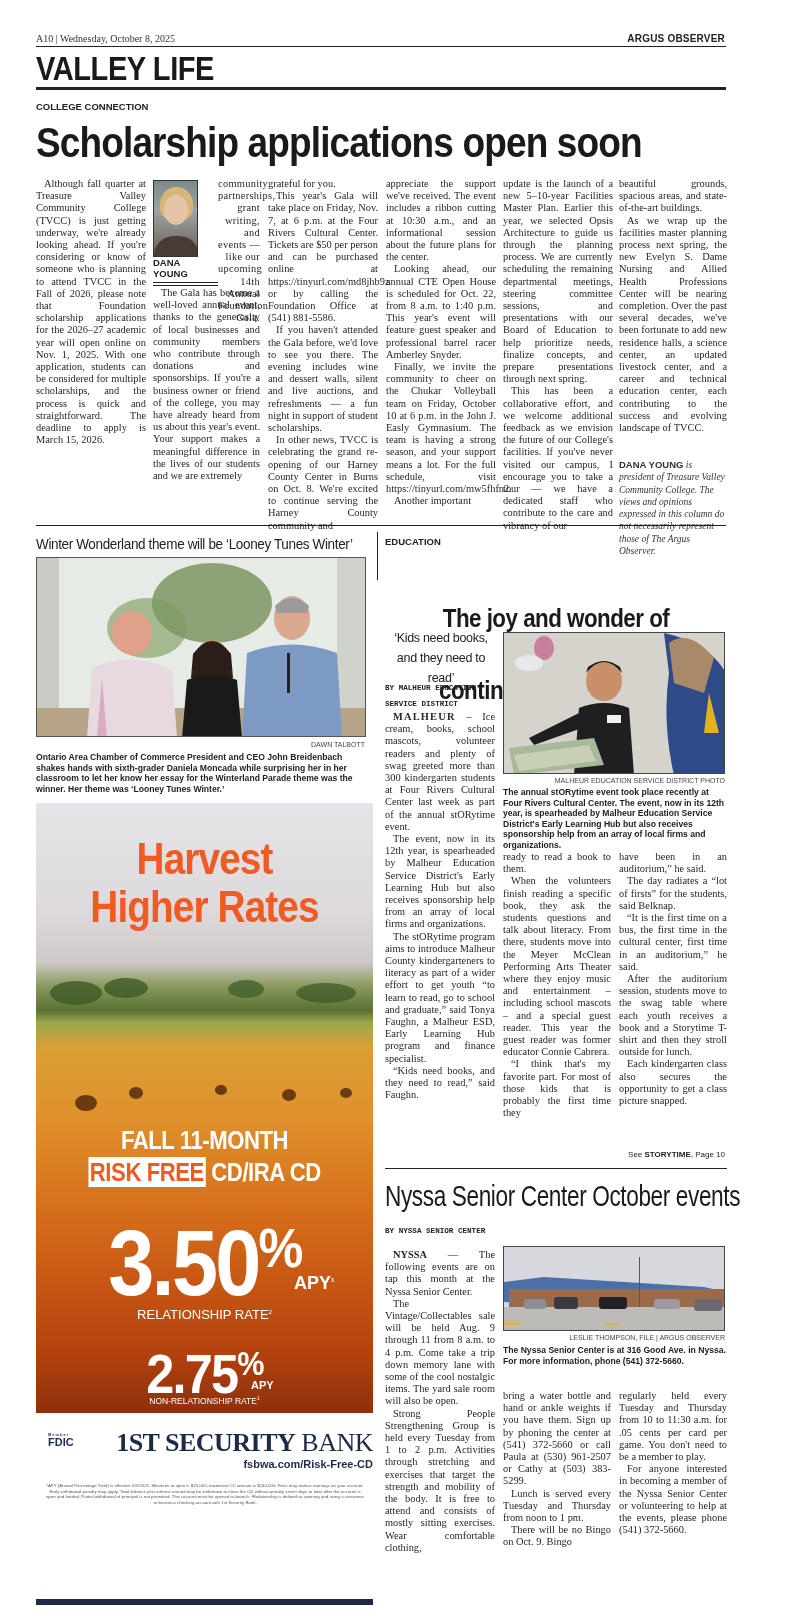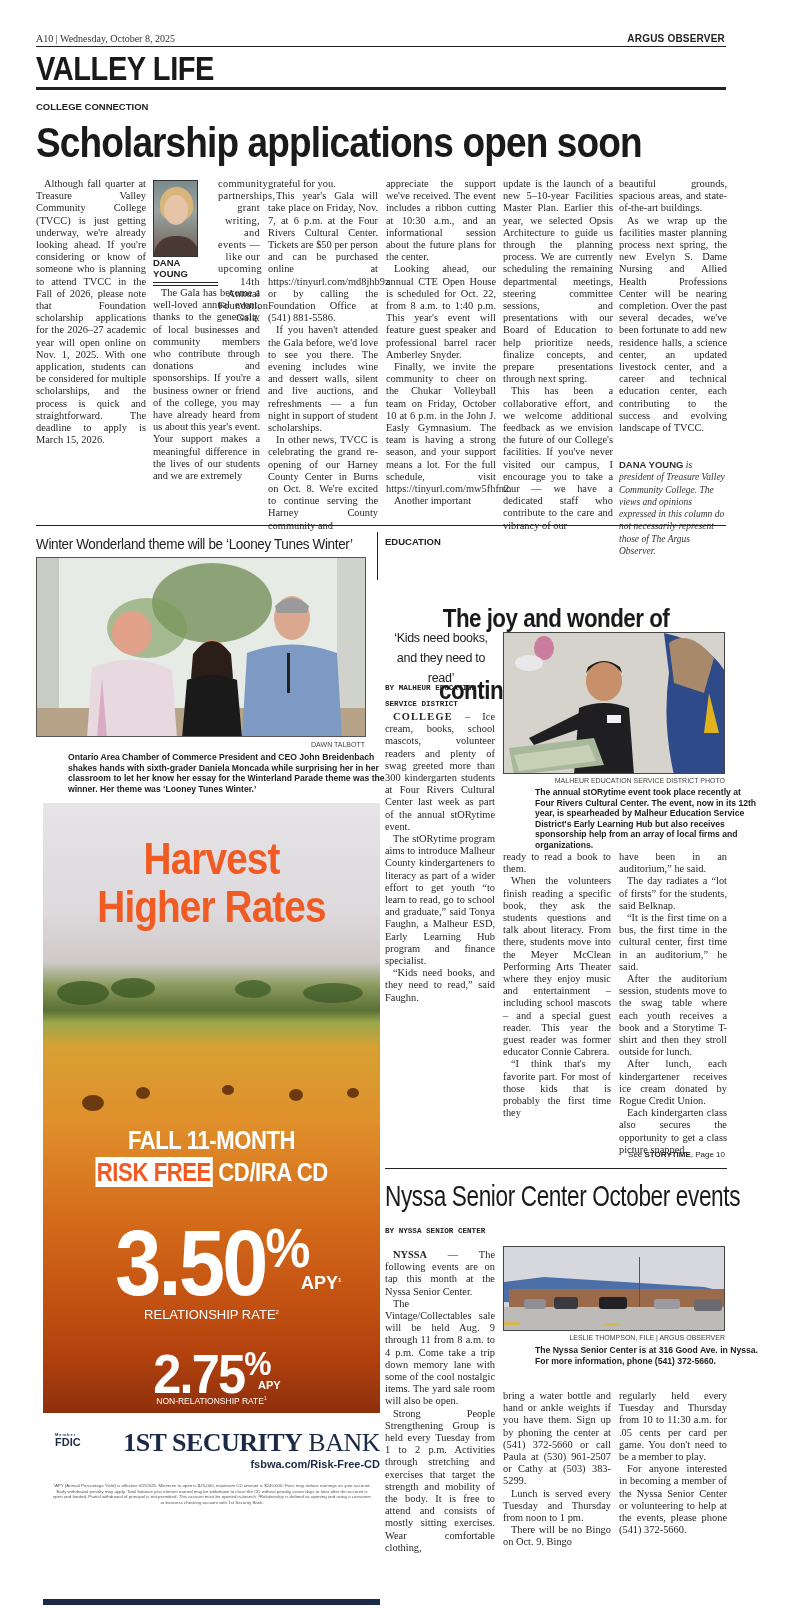--- a/index.html
+++ b/index.html
@@ -28,23 +28,23 @@
 
   .bio { left: 619px; top: 459px; width: 108px; font-size: 9.5px; line-height: 11.3px; color:#333; }
   .bio b { font-family: "Liberation Sans", sans-serif; font-weight: bold; font-style: normal; }
   .bio i { font-family: "Liberation Serif", serif; font-style: italic; }
 
   .vrule { width: 1px; background: #222; }
 
   .winter-head { left: 36px; top: 535px; font-family: "Liberation Sans", sans-serif; font-size: 15px; color:#222; letter-spacing: -0.4px; transform: scaleX(0.9); transform-origin:left; white-space: nowrap; }
   .photo-winter { left: 36px; top: 557px; width: 330px; height: 180px; overflow:hidden; background: linear-gradient(90deg,#c8cec8 0%,#e8ece8 25%,#f4f6f3 45%,#d9ddd6 70%,#b5b9b2 100%); border:1px solid #555; }
   .credit { font-family: "Liberation Sans", sans-serif; font-size: 7px; color:#444; text-transform: uppercase; }
-  .caption { font-family: "Liberation Sans", sans-serif; font-weight: bold; font-size: 8.6px; line-height: 10.6px; color:#1d1d1d;margin-left:32px; }
-
-  .ad { left: 36px; top: 803px; width: 337px; height: 805px; overflow:hidden; background:#fff;margin-left:7px; }
+  .caption { font-family: "Liberation Sans", sans-serif; font-weight: bold; font-size: 8.6px; line-height: 10.6px; color:#1d1d1d; }
+
+  .ad { left: 36px; top: 803px; width: 337px; height: 805px; overflow:hidden; background:#fff; }
   .ad-photo { position:absolute; left:0; top:0; width:337px; height:610px;
     background: linear-gradient(180deg,#e6e4e8 0%,#ddd9dc 18%,#cfcac8 26%,#8a9a5c 30%,#5a7034 34%,#9aa84c 36%,#d8a034 40%,#e0902c 52%,#d6701c 66%,#c85814 78%,#b4420e 90%,#8e300c 100%); }
   .ad-title { position:absolute; left:0; width:337px; text-align:center; font-family: "Liberation Sans", sans-serif; font-weight:bold; color:#f05a23; font-size:44px; line-height:48px; letter-spacing:-1px; transform: scaleX(0.88); }
   .ad-white { position:absolute; left:0; width:337px; text-align:center; font-family:"Liberation Sans", sans-serif; font-weight:bold; color:#fff; }
   .risk-free { background:#fff; color:#f05a23; padding: 0 2px; }
   .ad-logo { position:absolute; left:0; top:625px; width:337px; text-align:right; }
   .bank-name { font-family: "Liberation Serif", serif; color:#1c2a48; font-size:26px; font-weight:bold; letter-spacing:-0.5px; }
   .bank-name .light { font-weight: normal; }
   .bank-url { font-family:"Liberation Sans", sans-serif; font-weight:bold; font-size:11px; color:#1c2a48; }
   .fdic { position:absolute; left:12px; top:630px; font-family:"Liberation Sans", sans-serif; font-weight:bold; color:#1c2a48; font-size:11px; line-height:10px; }
@@ -231,35 +231,35 @@
 
     <path d="M160 0 Q205 10 222 40 L222 142 L170 142 Q158 90 165 40 Z" fill="#2f4a88"></path>
     <path d="M165 10 Q185 -5 210 25 L200 60 L170 50 Z" fill="#a8896a"></path>
     <path d="M205 60 L215 100 L200 100 Z" fill="#e0b21e"></path>
   </svg>
 </div>
 <div class="abs credit" style="right:60px; top:777px;">MALHEUR EDUCATION SERVICE DISTRICT PHOTO</div>
 <div class="abs caption" style="left:503px; top:787px; width:224px;">The annual stORytime event took place recently at Four Rivers Cultural Center. The event, now in its 12th year, is spearheaded by Malheur Education Service District's Early Learning Hub but also receives sponsorship help from an array of local firms and organizations.</div>
 
 <div class="col body-text" style="left:385px; top:711px; width:110px;">
-  <p><b style="letter-spacing:1.2px;">COLLEGE</b><span> – Ice cream, books, school mascots, volunteer readers and plenty of swag greeted more than 300 kindergarten students at Four Rivers Cultural Center last week as part of the annual stORytime event.</span></p>
+  <p><b style="letter-spacing:1.2px;">MALHEUR</b><span> – Ice cream, books, school mascots, volunteer readers and plenty of swag greeted more than 300 kindergarten students at Four Rivers Cultural Center last week as part of the annual stORytime event.</span></p>
+  <p>The event, now in its 12th year, is spearheaded by Malheur Education Service District's Early Learning Hub but also receives sponsorship help from an array of local firms and organizations.</p>
   <p>The stORytime program aims to introduce Malheur County kindergarteners to literacy as part of a wider effort to get youth “to learn to read, go to school and graduate,” said Tonya Faughn, a Malheur ESD, Early Learning Hub program and finance specialist.</p>
   <p>“Kids need books, and they need to read,” said Faughn.</p>
 </div>
 <div class="col body-text" style="left:503px; top:851px; width:108px;">
   <p class="noindent">ready to read a book to them.</p>
   <p>When the volunteers finish reading a specific book, they ask the students questions and talk about literacy. From there, students move into the Meyer McClean Performing Arts Theater where they enjoy music and entertainment – including school mascots – and a special guest reader. This year the guest reader was former educator Connie Cabrera.</p>
   <p>“I think that's my favorite part. For most of those kids that is probably the first time they</p>
 </div>
 <div class="col body-text" style="left:619px; top:851px; width:108px;">
   <p class="noindent">have been in an auditorium,” he said.</p>
   <p>The day radiates a “lot of firsts” for the students, said Belknap.</p>
   <p>“It is the first time on a bus, the first time in the cultural center, first time in an auditorium,” he said.</p>
   <p>After the auditorium session, students move to the swag table where each youth receives a book and a Storytime T-shirt and then they stroll outside for lunch.</p>
-  <p>After lunch, each kindergartener receives ice cream donated by Rogue Credit Union.</p>
   <p>Each kindergarten class also secures the opportunity to get a class picture snapped.</p>
 </div>
 <div class="abs see-jump">
   <span>See </span><b>STORYTIME</b><span>, Page 10</span>
 </div>
 
 <div class="abs" style="left:385px; top:1168px; width:342px; height:1px; background:#222;"></div>
 
 <div class="abs nyssa-head">Nyssa Senior Center October events</div>
 <div class="abs byline" style="left:385px; top:1223px;">BY NYSSA SENIOR CENTER</div>

